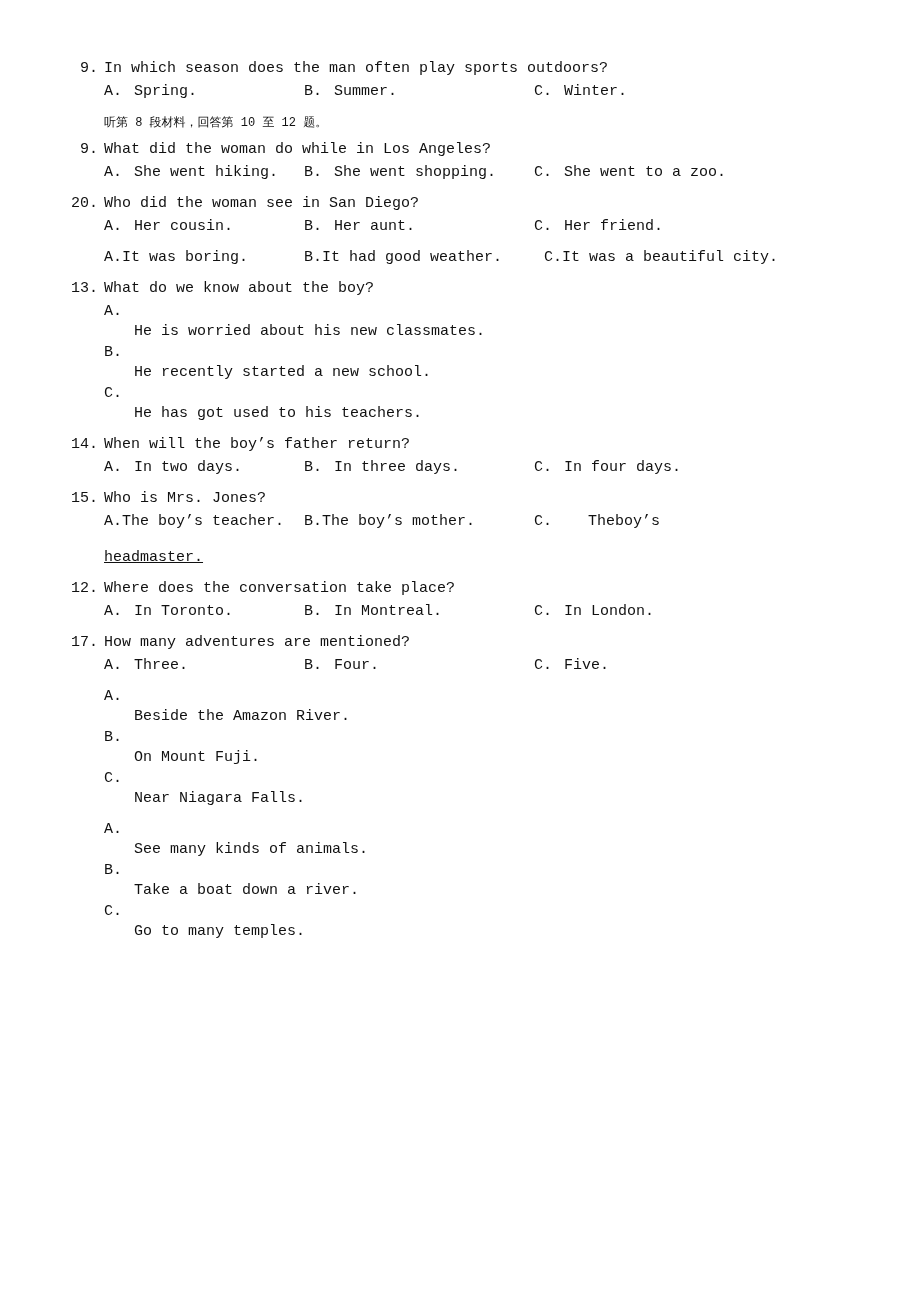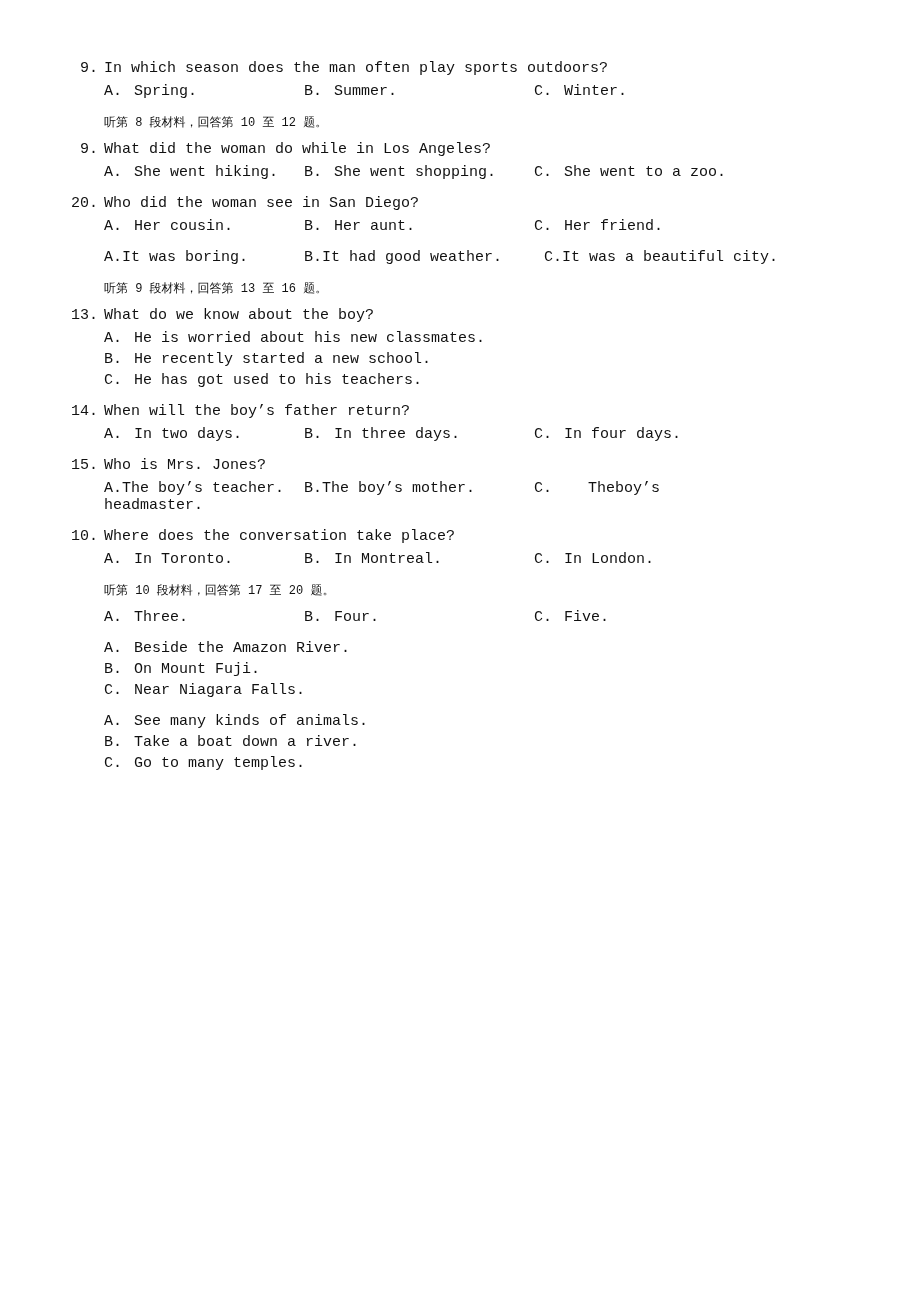--- a/index.html
+++ b/index.html
@@ -42,20 +42,21 @@
       display: flex;
       align-items: flex-start;
       margin-bottom: 4px;
     }
     .opt-label {
       min-width: 30px;
       flex-shrink: 0;
     }
     .opt-text {
       flex: 1;
+      margin-top: 20px;
     }
     .section-note {
       padding-left: 34px;
       margin-bottom: 10px;
       font-size: 12px;
     }
     .page-num {
       position: absolute;
       bottom: 30px;
       right: 60px;
@@ -147,21 +148,20 @@
         <span style="display: inline-flex; min-width: 240px;">
           <span>B. </span>
           <span>It had good weather.</span>
         </span>
         <span style="display: inline-flex;">
           <span>C. </span>
           <span>It was a beautiful city.</span>
         </span>
       </div>
     </div>
-    <div class="section-note">听第 9 段材料，回答第 13 至 16 题。</div>
     <div class="question-block">
       <div class="question-line">
         <span class="q-num">13.</span>
         <span class="q-text">What do we know about the boy?</span>
       </div>
       <div class="options-block">
         <div class="option-line">
           <span class="opt-label">A. </span>
           <span class="opt-text">He is worried about his new classmates.</span>
         </div>
@@ -210,45 +210,48 @@
             <span>B.</span>
             <span>The boy’s mother.</span>
           </span>
           <span style="display: inline-flex;">
             <span>C.</span>
             <span>&nbsp;&nbsp;&nbsp;&nbsp;</span>
             <span>The</span>
             <span> boy’s</span>
           </span>
         </div>
-        <div style="margin-top: 0; margin-bottom: 4px;">headmaster.</div>
-      </div>
-    </div>
-    <div class="question-block">
-      <div class="question-line">
-        <span class="q-num">10.</span>
+        <div style="margin-top: 19px; margin-bottom: 4px; text-decoration: underline;">headmaster.</div>
+      </div>
+    </div>
+    <div class="question-block">
+      <div class="question-line">
+        <span class="q-num">12.</span>
         <span class="q-text">Where does the conversation take place?</span>
       </div>
       <div class="options-inline">
         <span class="col-a" style="display: inline-flex; align-items: flex-start;">
           <span class="opt-label">A. </span>
           <span>In Toronto.</span>
         </span>
         <span class="col-b" style="display: inline-flex; align-items: flex-start;">
           <span class="opt-label">B. </span>
           <span>In Montreal.</span>
         </span>
         <span class="col-c" style="display: inline-flex; align-items: flex-start;">
           <span class="opt-label">C. </span>
           <span>In London.</span>
         </span>
       </div>
     </div>
-    <div class="section-note">听第 10 段材料，回答第 17 至 20 题。</div>
-    <div class="question-block">
+    <div class="question-block">
+      <div class="question-line">
+        <span class="q-num">17.</span>
+        <span class="q-text">How many adventures are mentioned?</span>
+      </div>
       <div class="options-inline">
         <span class="col-a" style="display: inline-flex; align-items: flex-start;">
           <span class="opt-label">A. </span>
           <span>Three.</span>
         </span>
         <span class="col-b" style="display: inline-flex; align-items: flex-start;">
           <span class="opt-label">B. </span>
           <span>Four.</span>
         </span>
         <span class="col-c" style="display: inline-flex; align-items: flex-start;">

